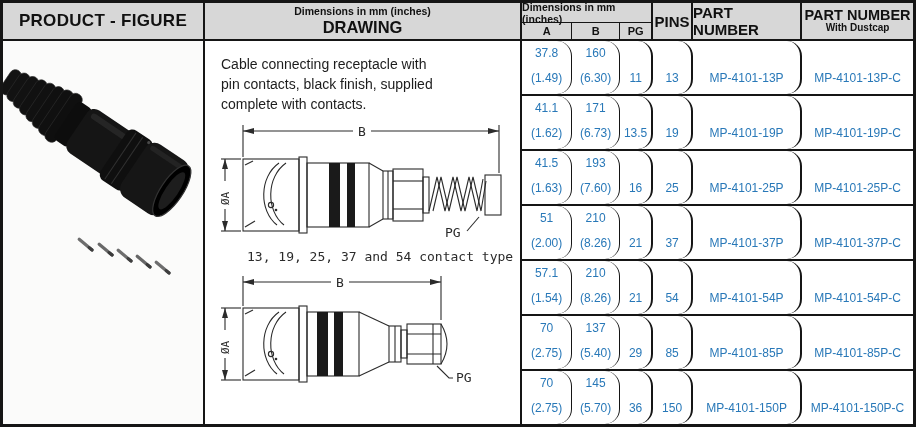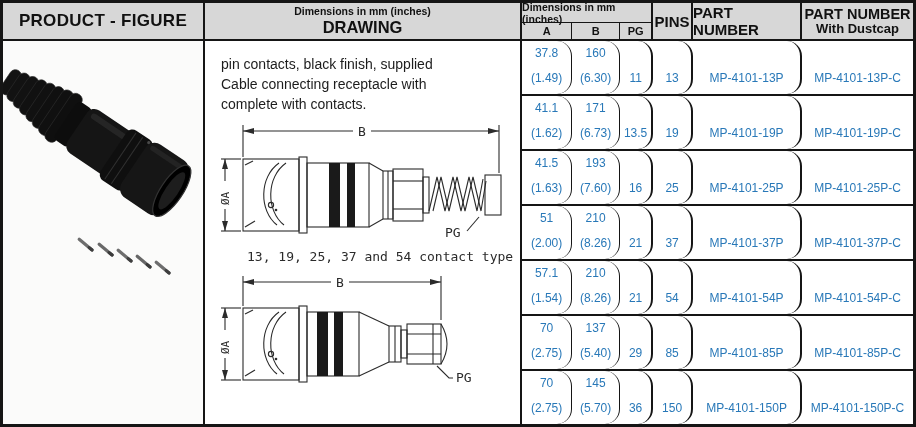--- a/index.html
+++ b/index.html
@@ -41,21 +41,21 @@
   }
   .th { display:flex; align-items:center; justify-content:center; font-weight:bold; }
   .th-dims   { grid-column:1/4; grid-row:1; border-right:2px solid #151515; border-bottom:1px solid #151515; font-size:10.5px; }
   .th-a  { grid-column:1; grid-row:2; border-right:1px solid #151515; font-size:11px; }
   .th-b  { grid-column:2; grid-row:2; border-right:1px solid #151515; font-size:11px; }
   .th-pg { grid-column:3; grid-row:2; border-right:2px solid #151515; font-size:11px; }
   .th-pins   { grid-column:4; grid-row:1/3; border-right:2px solid #151515; font-size:15px; }
   .th-part   { grid-column:5; grid-row:1/3; border-right:2px solid #151515; font-size:15px; }
   .th-part-c { grid-column:6; grid-row:1/3; flex-direction:column; line-height:1.05; }
   .th-part-c .l1 { font-size:14.5px; font-weight:bold; }
-  .th-part-c .l2 { font-size:13px; font-weight:bold; }
+  .th-part-c .l2 { font-size:10px; font-weight:bold; }
 
   .t-body { flex:1; display:flex; flex-direction:column; color:#2878b8; }
   .t-row {
     flex:1; display:grid; grid-template-columns:50px 48px 33px 40px 109px 1fr;
     border-bottom:2px solid #151515;
   }
   .t-row:last-child { border-bottom:none; }
   .cell {
     border-right:2px solid #151515; display:flex; align-items:flex-end;
     justify-content:center; padding-bottom:9px; font-size:12px; white-space:nowrap;border-radius:15px;
@@ -131,22 +131,22 @@
     </div>
   </div>
 
   <div class="col-draw">
     <div class="panel-header">
       <span class="ph-small">Dimensions in mm (inches)</span>
       <span class="ph-big">DRAWING</span>
     </div>
     <div class="draw-body">
       <div class="desc">
+        <div>Cable connecting receptacle with</div>
         <div>pin contacts, black finish, supplied</div>
-        <div>Cable connecting receptacle with</div>
         <div>complete with contacts.</div>
       </div>
 
       
       <svg width="300" height="128" viewBox="0 0 300 128" stroke="#2b2b2b" fill="none" stroke-width="1.1" style="margin-top:4px">
 
         <line x1="30" y1="6" x2="30" y2="38"></line>
           <line x1="286" y1="6" x2="286" y2="54"></line>
         <line x1="30" y1="12" x2="140" y2="12"></line>
           <line x1="158" y1="12" x2="286" y2="12"></line>

